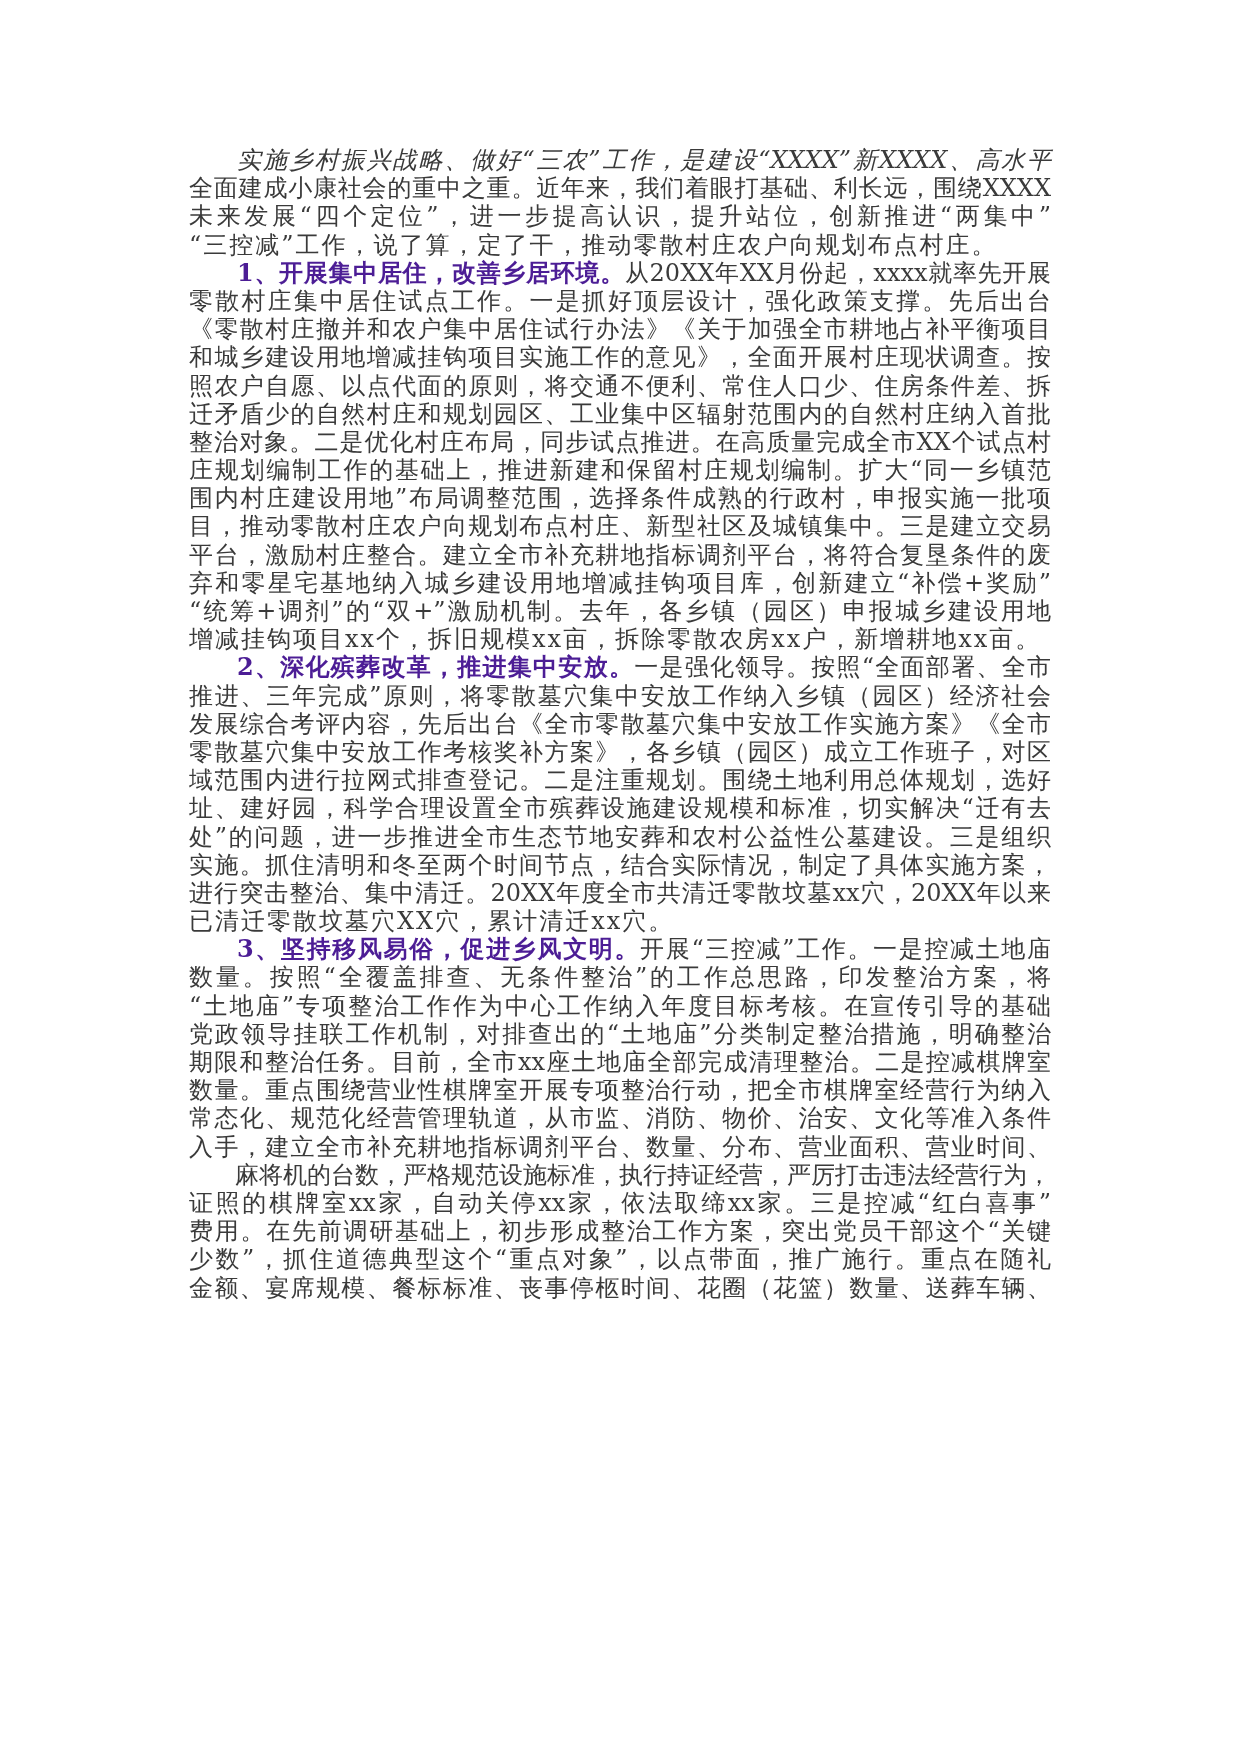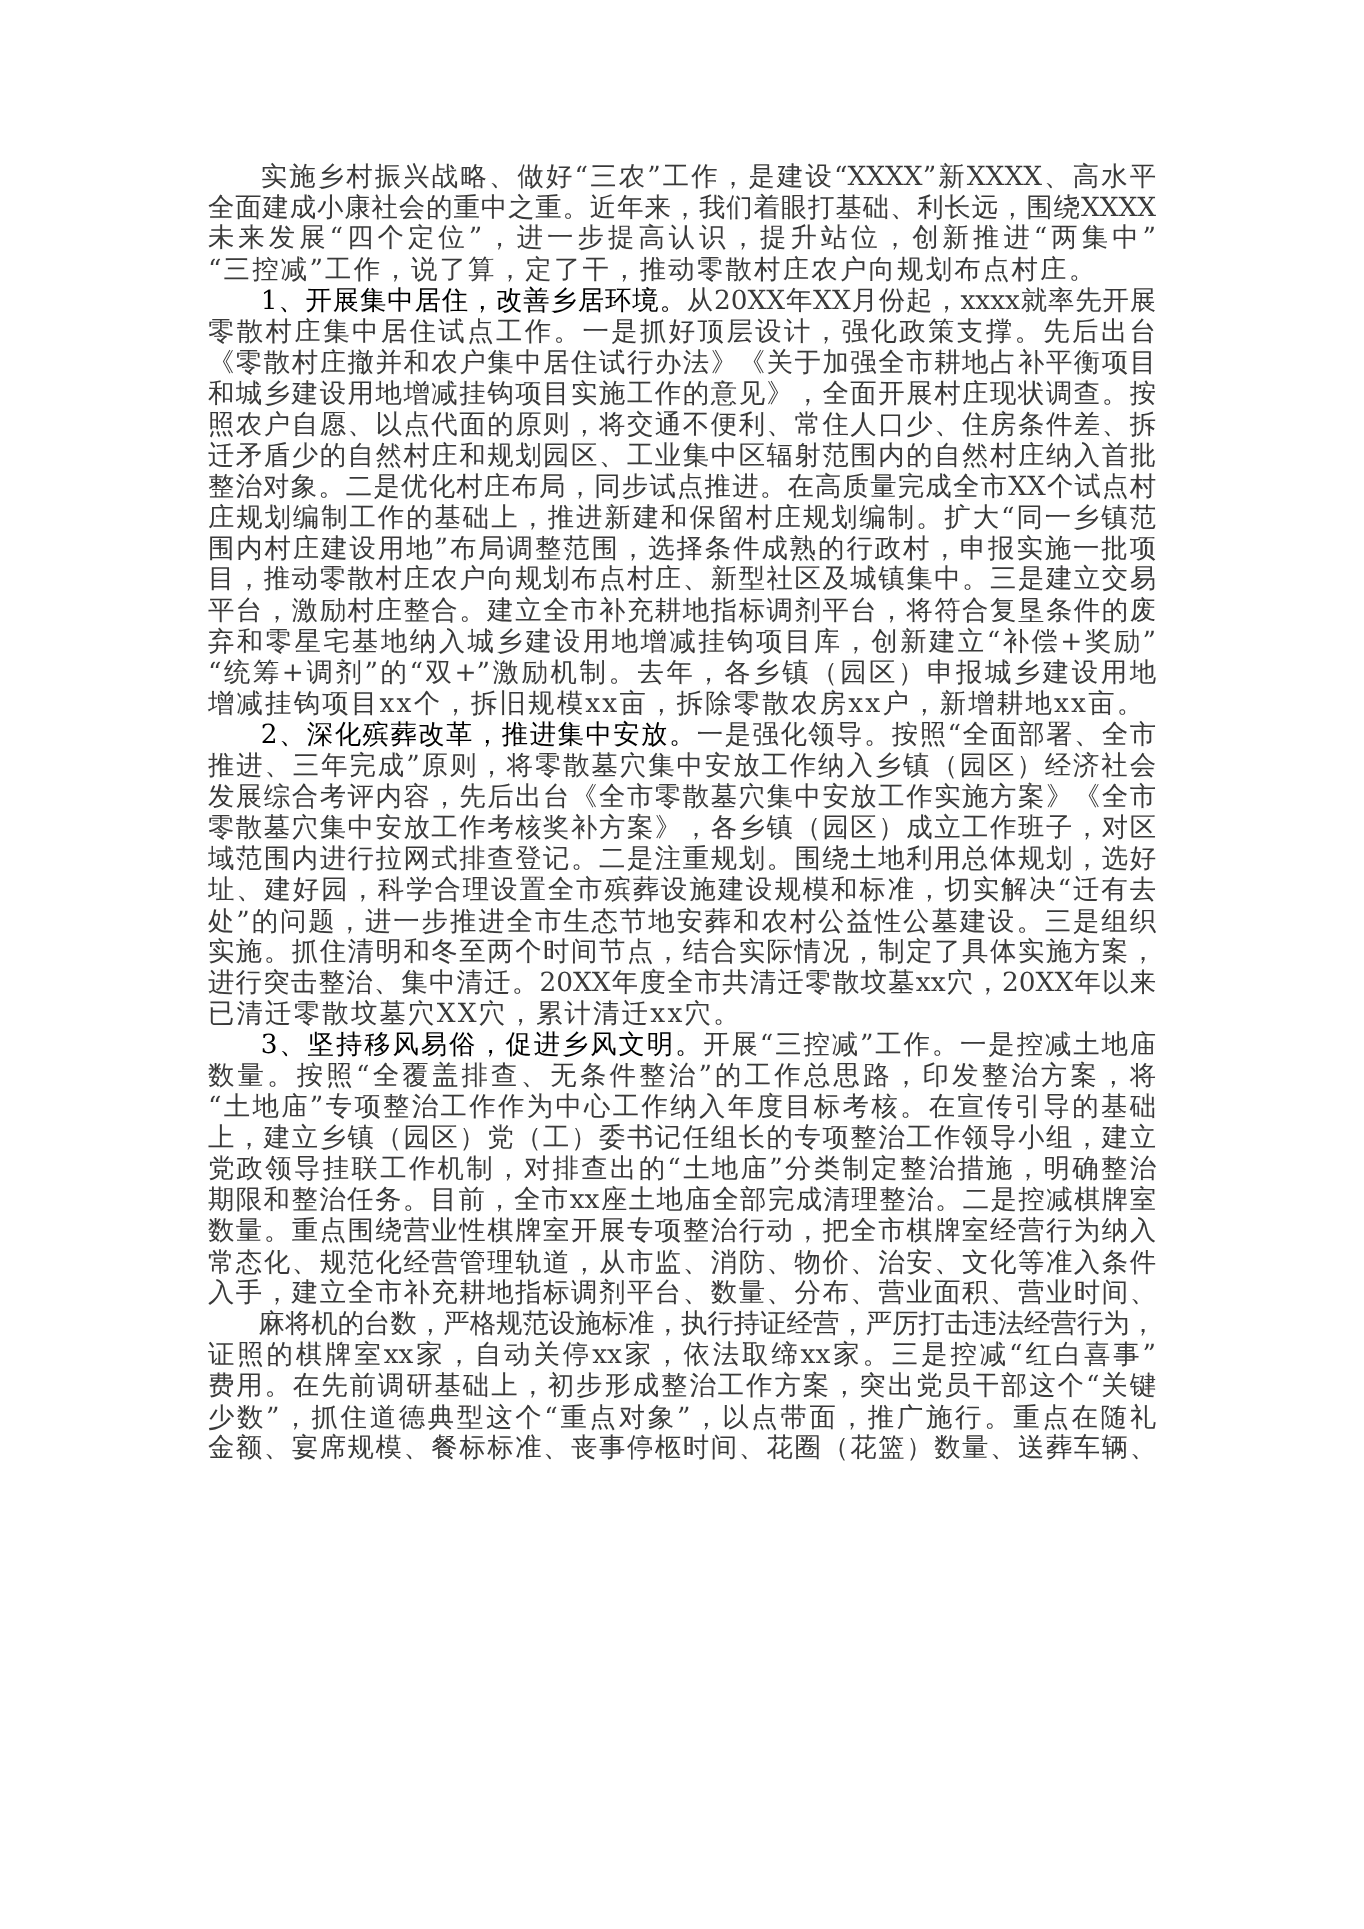--- a/index.html
+++ b/index.html
@@ -18,30 +18,30 @@
     height: 28.2px;
     line-height: 28.2px;
     white-space: nowrap;
     text-align: justify;
     text-align-last: justify;
     letter-spacing: 0px;
     overflow: visible;
   }
   .line.last { text-align-last: left; }
   .line.indent { padding-left: 48px; }
-  .bold { font-weight: normal; color: #000000; }
+  .bold { font-weight: bold; color: #4c1d95; }
   .para { display: block; }
 </style>
 </head>
 <body>
 
 <div class="page">
 
   <div class="para">
-    <span class="line indent" style="letter-spacing: 0px;">实施乡村振兴战略、做好“三农”工作，是建设“XXXX”新XXXX、高水平</span>
+    <span class="line indent" style="letter-spacing: 0px; font-style: italic;">实施乡村振兴战略、做好“三农”工作，是建设“XXXX”新XXXX、高水平</span>
     <span class="line" style="letter-spacing: 0px;">全面建成小康社会的重中之重。近年来，我们着眼打基础、利长远，围绕XXXX</span>
     <span class="line" style="letter-spacing: 0px;">未来发展“四个定位”，进一步提高认识，提升站位，创新推进“两集中”</span>
     <span class="line last" style="letter-spacing: 2px;">“三控减”工作，说了算，定了干，推动零散村庄农户向规划布点村庄。</span>
   </div>
 
   <div class="para">
     <span class="line indent" style="letter-spacing: 0px;"><span class="bold">1、开展集中居住，改善乡居环境。</span><span>从20XX年XX月份起，xxxx就率先开展</span></span>
     <span class="line" style="letter-spacing: 0px;">零散村庄集中居住试点工作。一是抓好顶层设计，强化政策支撑。先后出台</span>
     <span class="line" style="letter-spacing: 0px;">《零散村庄撤并和农户集中居住试行办法》《关于加强全市耕地占补平衡项目</span>
     <span class="line" style="letter-spacing: 0px;">和城乡建设用地增减挂钩项目实施工作的意见》，全面开展村庄现状调查。按</span>
@@ -67,21 +67,20 @@
     <span class="line" style="letter-spacing: 0px;">处”的问题，进一步推进全市生态节地安葬和农村公益性公墓建设。三是组织</span>
     <span class="line" style="letter-spacing: 0px;">实施。抓住清明和冬至两个时间节点，结合实际情况，制定了具体实施方案，</span>
     <span class="line" style="letter-spacing: 0px;">进行突击整治、集中清迁。20XX年度全市共清迁零散坟墓xx穴，20XX年以来</span>
     <span class="line last" style="letter-spacing: 2px;">已清迁零散坟墓穴XX穴，累计清迁xx穴。</span>
   </div>
 
   <div class="para">
     <span class="line indent" style="letter-spacing: 0px;"><span class="bold">3、坚持移风易俗，促进乡风文明。</span><span>开展“三控减”工作。一是控减土地庙</span></span>
     <span class="line" style="letter-spacing: 0px;">数量。按照“全覆盖排查、无条件整治”的工作总思路，印发整治方案，将</span>
     <span class="line" style="letter-spacing: 0px;">“土地庙”专项整治工作作为中心工作纳入年度目标考核。在宣传引导的基础</span>
-    <span class="line" style="letter-spacing: 0px;">上，建立乡镇（园区）党（工）委书记任组长的专项整治工作领导小组，建立</span>
     <span class="line" style="letter-spacing: 0px;">党政领导挂联工作机制，对排查出的“土地庙”分类制定整治措施，明确整治</span>
     <span class="line" style="letter-spacing: 0px;">期限和整治任务。目前，全市xx座土地庙全部完成清理整治。二是控减棋牌室</span>
     <span class="line" style="letter-spacing: 0px;">数量。重点围绕营业性棋牌室开展专项整治行动，把全市棋牌室经营行为纳入</span>
     <span class="line" style="letter-spacing: 0px;">常态化、规范化经营管理轨道，从市监、消防、物价、治安、文化等准入条件</span>
     <span class="line" style="letter-spacing: 0px;">入手，建立全市补充耕地指标调剂平台、数量、分布、营业面积、营业时间、</span>
     <span class="line" style="letter-spacing: 0px; margin-left: 46px;">麻将机的台数，严格规范设施标准，执行持证经营，严厉打击违法经营行为，</span>
     <span class="line" style="letter-spacing: 0px;">证照的棋牌室xx家，自动关停xx家，依法取缔xx家。三是控减“红白喜事”</span>
     <span class="line" style="letter-spacing: 0px;">费用。在先前调研基础上，初步形成整治工作方案，突出党员干部这个“关键</span>
     <span class="line" style="letter-spacing: 0px;">少数”，抓住道德典型这个“重点对象”，以点带面，推广施行。重点在随礼</span>
     <span class="line" style="letter-spacing: 0px;">金额、宴席规模、餐标标准、丧事停柩时间、花圈（花篮）数量、送葬车辆、</span>

